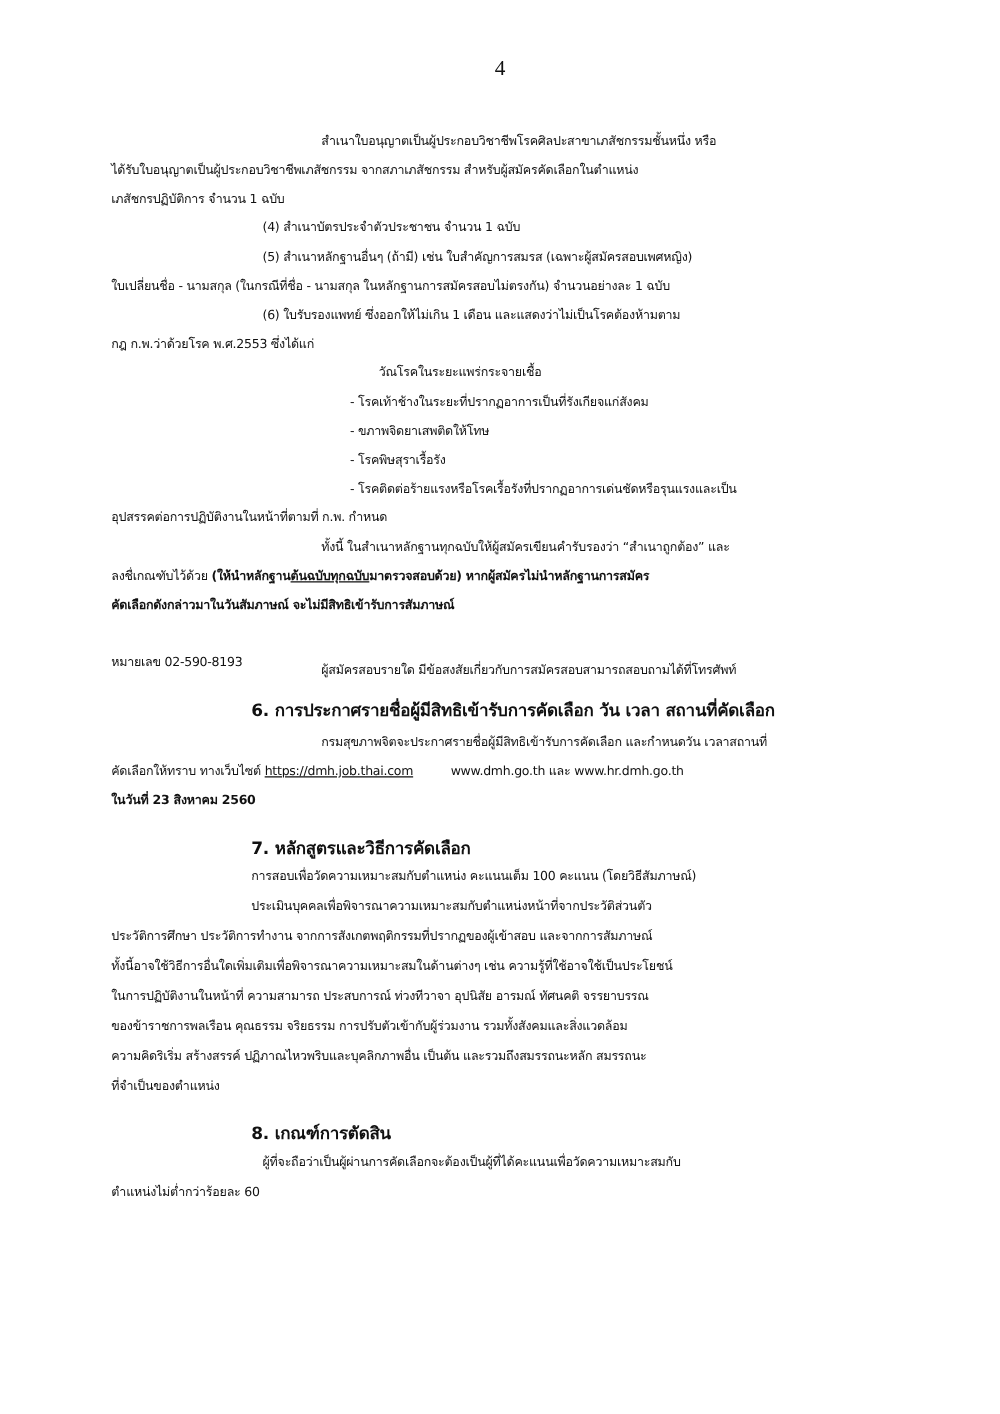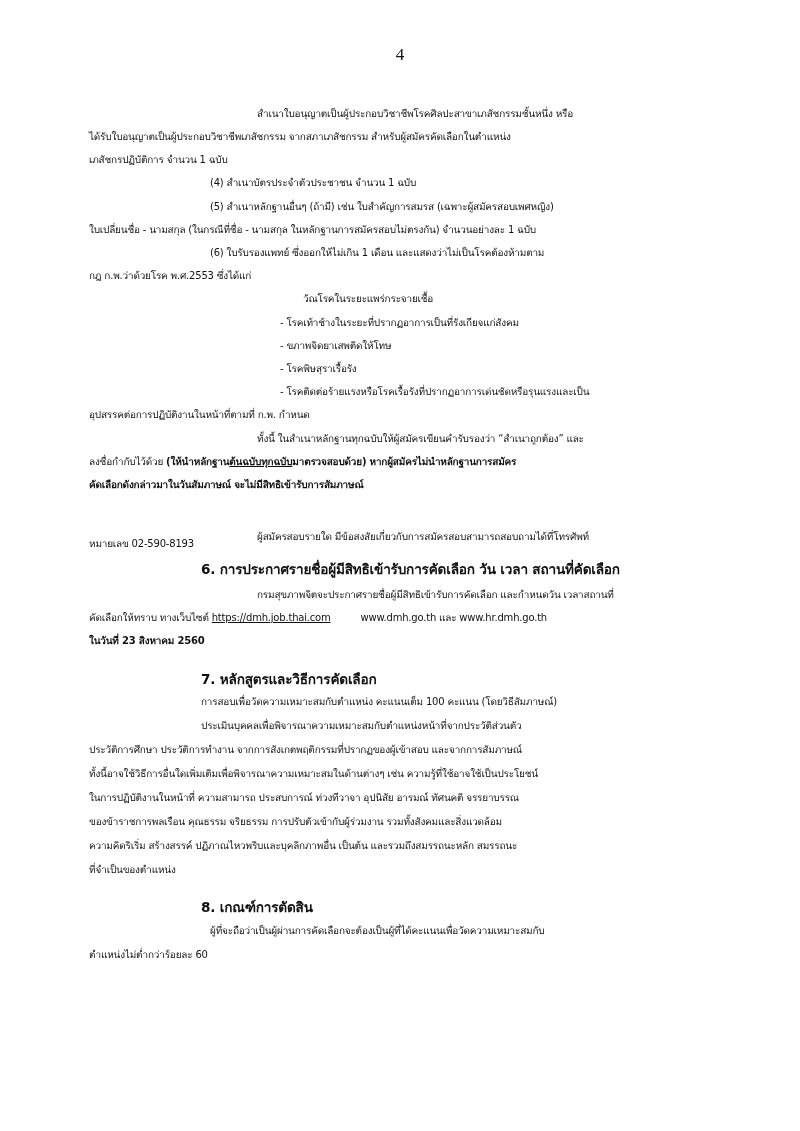--- a/index.html
+++ b/index.html
@@ -37,24 +37,24 @@
   <div class="line" style="top:266px;">กฎ ก.พ.ว่าด้วยโรค พ.ศ.2553 ซึ่งได้แก่</div>
 
   <div class="line" style="top:289px; left:303px;">วัณโรคในระยะแพร่กระจายเชื้อ</div>
   <div class="line" style="top:313px; left:280px;">-  โรคเท้าช้างในระยะที่ปรากฏอาการเป็นที่รังเกียจแก่สังคม</div>
   <div class="line" style="top:336px; left:280px;">-  ขภาพจิดยาเสพติดให้โทษ</div>
   <div class="line" style="top:359px; left:280px;">-  โรคพิษสุราเรื้อรัง</div>
   <div class="line" style="top:382px; left:280px;">-  โรคติดต่อร้ายแรงหรือโรคเรื้อรังที่ปรากฏอาการเด่นชัดหรือรุนแรงและเป็น</div>
   <div class="line" style="top:405px;">อุปสรรคต่อการปฏิบัติงานในหน้าที่ตามที่ ก.พ. กำหนด</div>
 
   <div class="line" style="top:429px; left:257px;">ทั้งนี้  ในสำเนาหลักฐานทุกฉบับให้ผู้สมัครเขียนคำรับรองว่า “สำเนาถูกต้อง” และ</div>
-  <div class="line" style="top:452px;"><span>ลงชื่อกำกับไว้ด้วย </span><span class="b">(ให้นำหลักฐาน</span><span class="b u">ต้นฉบับทุกฉบับ</span><span class="b">มาตรวจสอบด้วย) หากผู้สมัครไม่นำหลักฐานการสมัคร</span></div>
+  <div class="line" style="top:452px;"><span>ลงชื่เกณฑับไว้ด้วย </span><span class="b">(ให้นำหลักฐาน</span><span class="b u">ต้นฉบับทุกฉบับ</span><span class="b">มาตรวจสอบด้วย) หากผู้สมัครไม่นำหลักฐานการสมัคร</span></div>
   <div class="line b" style="top:475px;">คัดเลือกดังกล่าวมาในวันสัมภาษณ์ จะไม่มีสิทธิเข้ารับการสัมภาษณ์</div>
   <div class="line" style="top:527px; left:257px;">ผู้สมัครสอบรายใด มีข้อสงสัยเกี่ยวกับการสมัครสอบสามารถสอบถามได้ที่โทรศัพท์</div>
-  <div class="line" style="top:521px;margin-top:13px;">หมายเลข 02-590-8193</div>
+  <div class="line" style="top:521px;">หมายเลข 02-590-8193</div>
 </div>
 
 <div>
   <div class="line heading" style="top:559px; left:201px;">6. การประกาศรายชื่อผู้มีสิทธิเข้ารับการคัดเลือก วัน เวลา สถานที่คัดเลือก</div>
   <div class="line" style="top:585px; left:257px;">กรมสุขภาพจิตจะประกาศรายชื่อผู้มีสิทธิเข้ารับการคัดเลือก  และกำหนดวัน เวลาสถานที่</div>
   <div class="line" style="top:608px;"><span>คัดเลือกให้ทราบ ทางเว็บไซต์ </span><span class="u">https://dmh.job.thai.com</span><span class="gap"></span><span>www.dmh.go.th และ www.hr.dmh.go.th</span></div>
   <div class="line b" style="top:631px;">ในวันที่ 23 สิงหาคม 2560</div>
 </div>
 
 <div>

